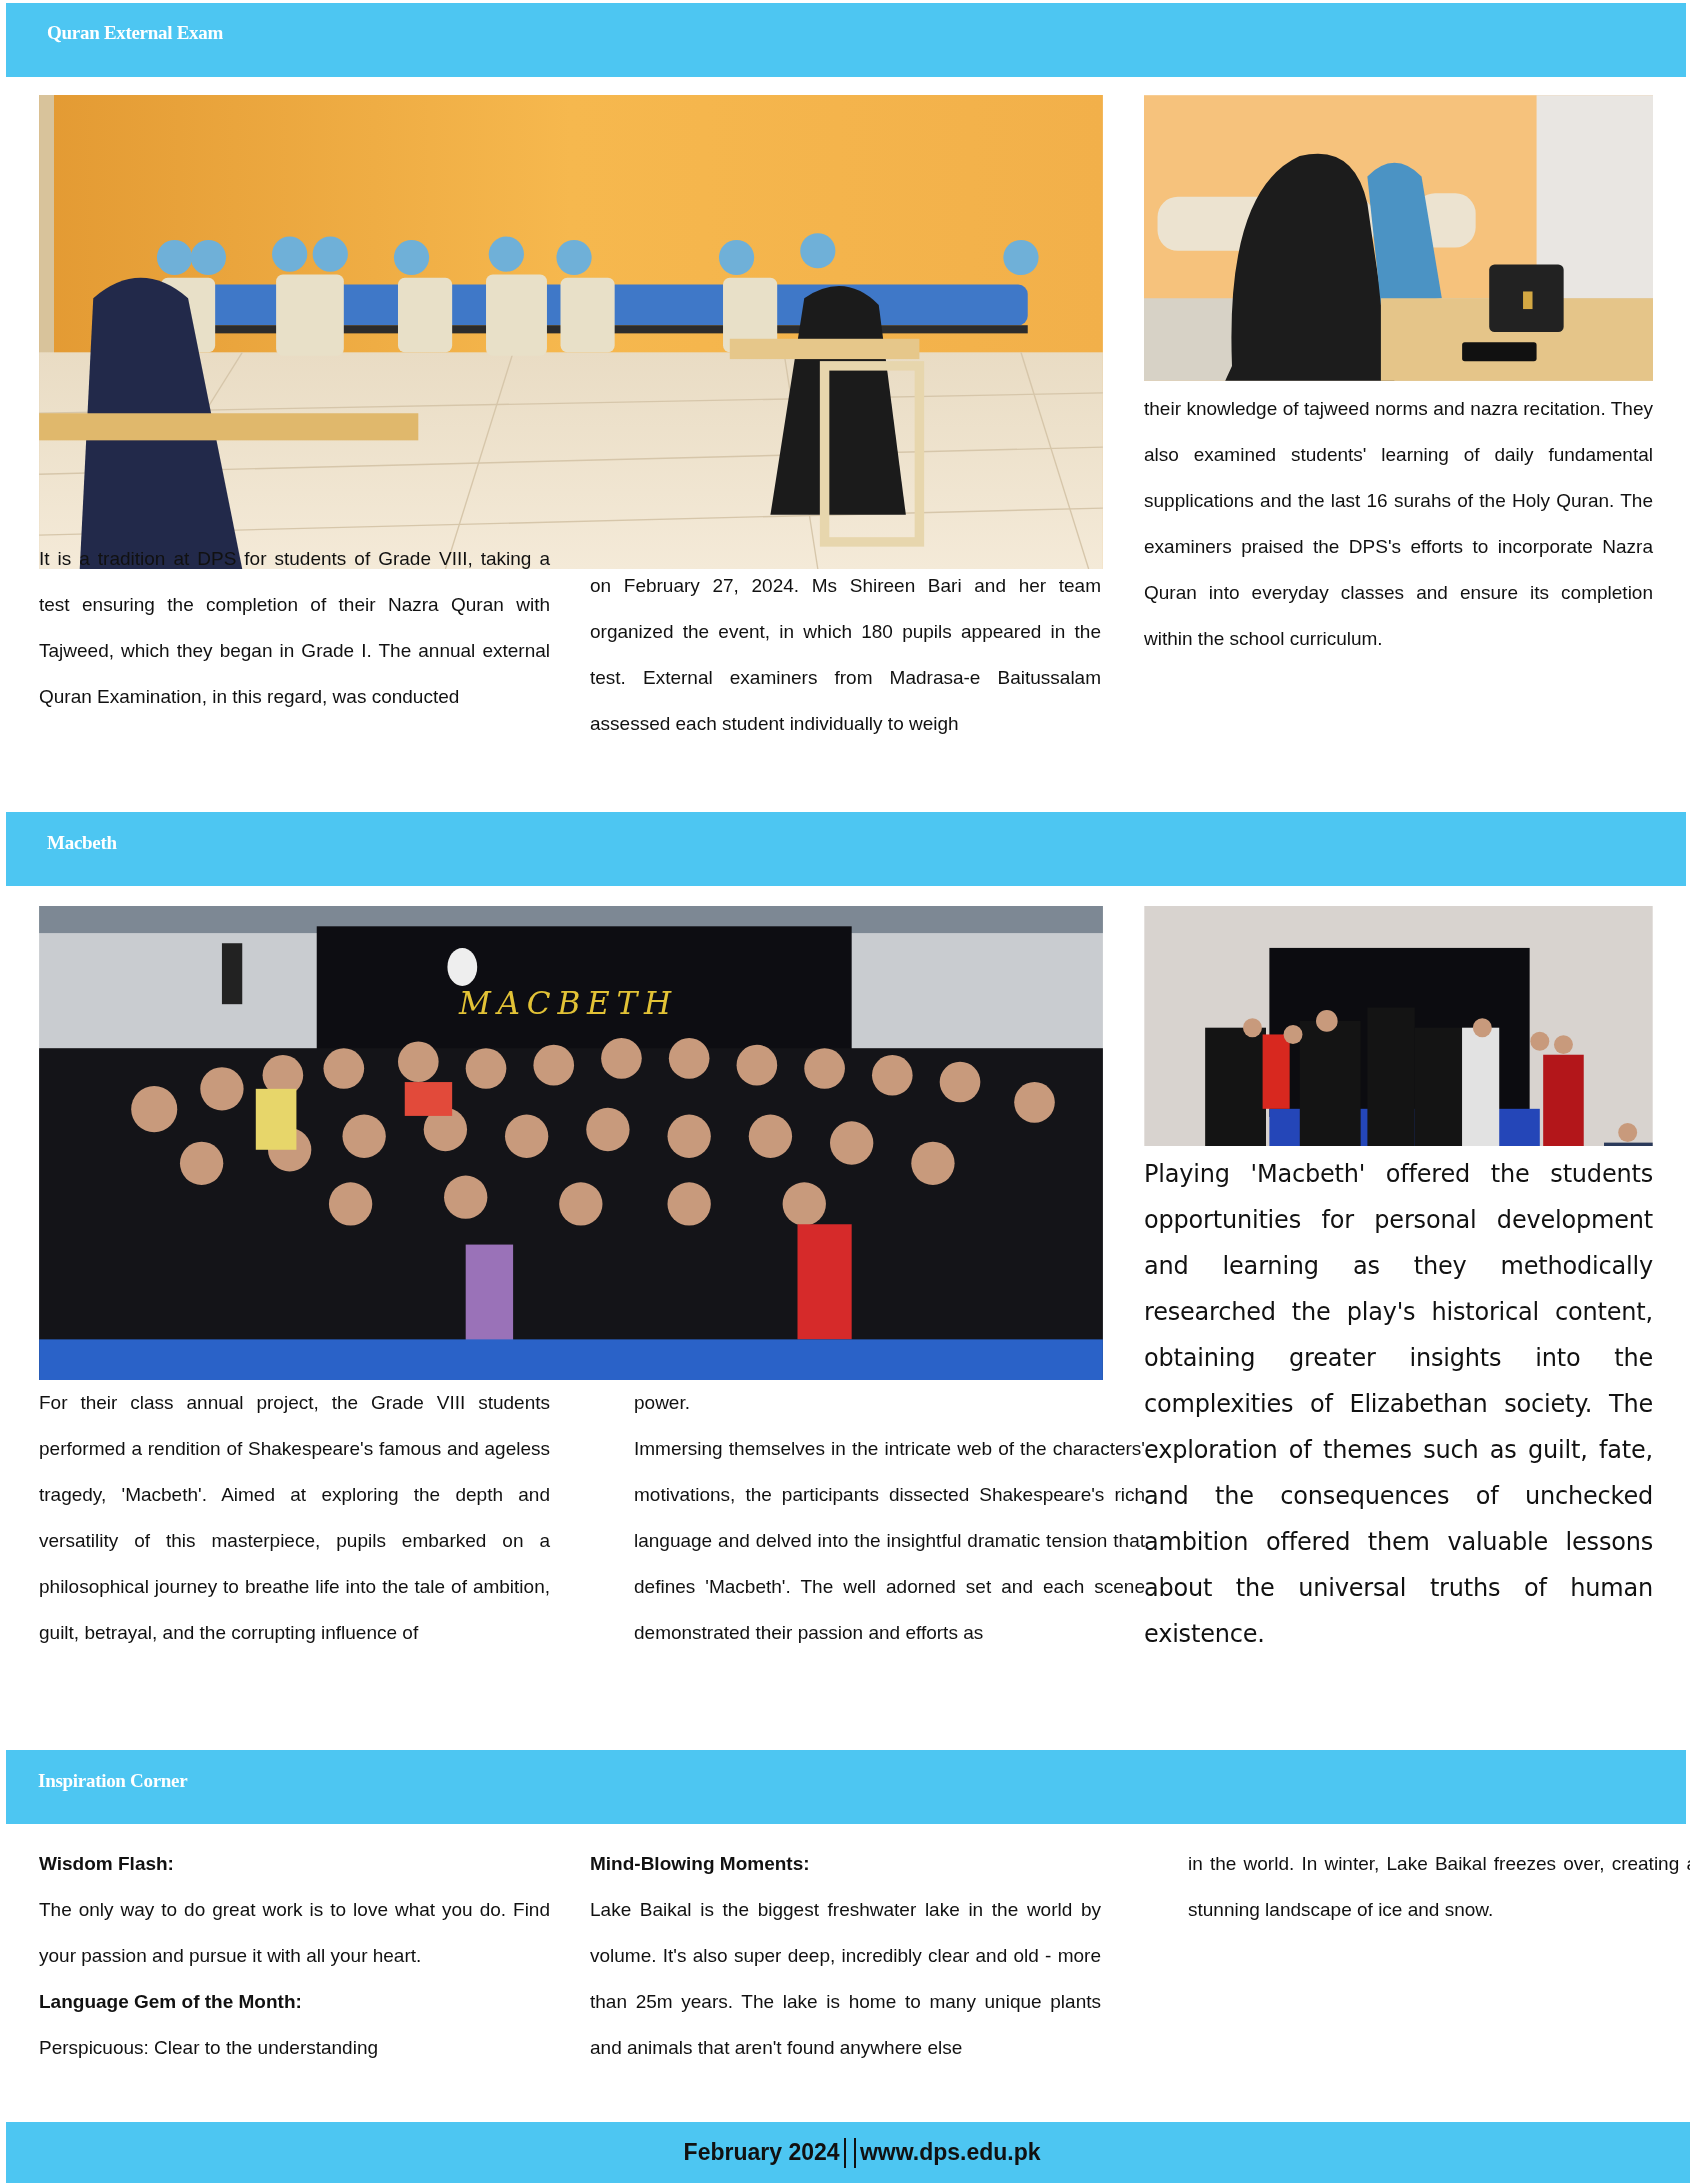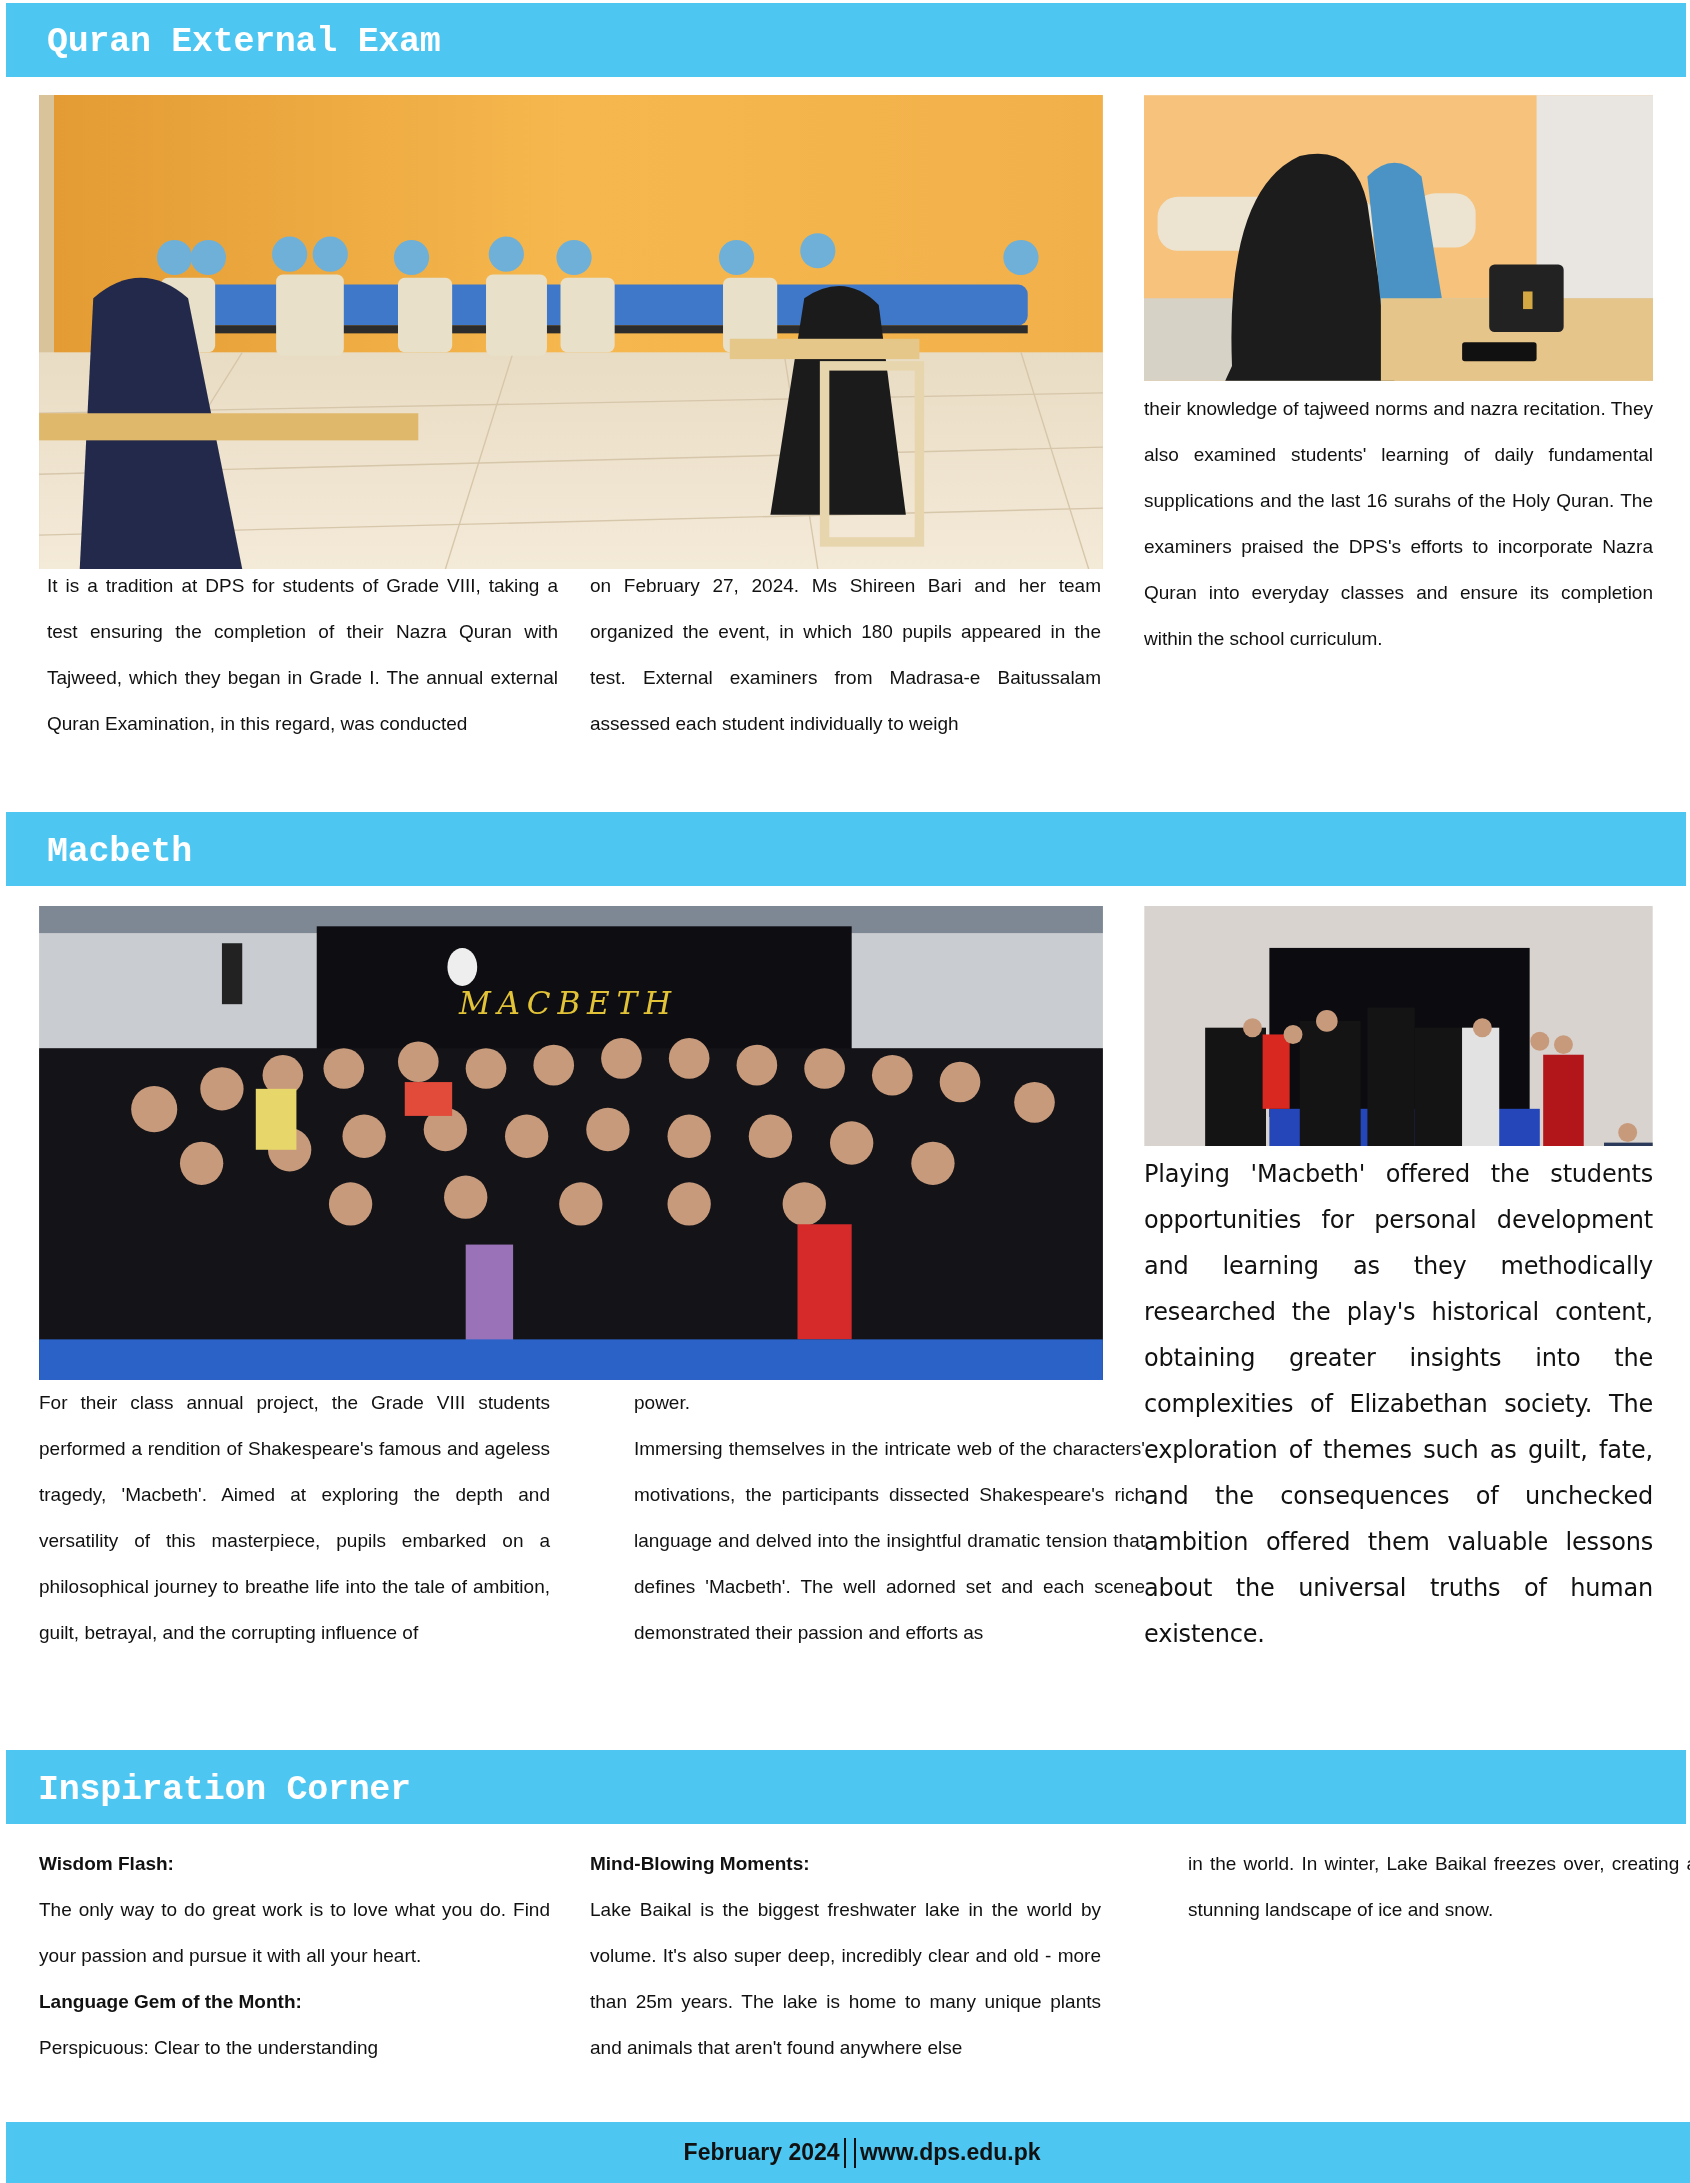--- a/index.html
+++ b/index.html
@@ -1,20 +1,20 @@
 <!DOCTYPE html>
 <html style="font-size:10.8px"><head>
 <meta charset="utf-8">
 <style>
   html, body { margin: 0; padding: 0; background: #ffffff; }
   body { width: 1690px; height: 2183px; position: relative; overflow: hidden;
          font-family: "Liberation Sans", sans-serif; color: #111; }
   .band { position: absolute; left: 6.1px; width: 1680px; background: #4dc6f2; }
   .band-title { position: absolute; left: 41px; color: #fff; font-weight: bold;
-                font-size: 35px; font-family: Liberation Mono, monospace; letter-spacing: -0.3px; }
+                font-size: 19px; font-family: Liberation Serif, serif; letter-spacing: -0.3px; }
   .photo { position: absolute; overflow: hidden; }
   .col { position: absolute; font-size: 19px; line-height: 46px; text-align: justify;
          font-family: "Liberation Sans Narrow", "Liberation Sans", sans-serif; }
   .col p { margin: 0; }
   .col .head { font-weight: bold; }
   .wide { font-family: "DejaVu Sans", sans-serif; font-size: 24px; letter-spacing: -0.2px; }
   .footer { position: absolute; left: 6.1px; top: 2122px; width: 1680px; height: 61px;
             background: #4dc6f2; display: flex; align-items: center; justify-content: center;
             font-weight: bold; font-size: 23px; color: #111; padding-left: 16px; }
   .footer .sep { display: inline-block; width: 2px; height: 30px; background: #111; margin: 0 4.1px; vertical-align: middle; }
@@ -97,21 +97,21 @@
       </g>
     <path d="M130 400 Q120 140 230 90 Q310 70 330 160 Q350 300 370 422 L120 422 Z" fill="#1c1c1c"></path>
     <path d="M330 120 Q370 80 410 120 L440 300 L350 310 Z" fill="#4b93c4"></path>
     <rect x="350" y="300" width="402" height="122" fill="#e5c589"></rect>
     <rect x="510" y="250" width="110" height="100" rx="8" fill="#222"></rect>
     <rect x="560" y="290" width="14" height="26" fill="#d4a843"></rect>
     <rect x="470" y="365" width="110" height="28" rx="4" fill="#111"></rect>
   </svg>
 </div>
 
-<div class="col" style="left:39px;top:563px;width:511px;margin-left:8px;">
+<div class="col" style="left:39px;top:536px;width:511px;">
   <p>It is a tradition at DPS for students of Grade VIII, taking a test ensuring the completion of their Nazra Quran with Tajweed, which they began in Grade I. The annual external Quran Examination, in this regard, was conducted</p>
 </div>
 <div class="col" style="left:590px;top:563px;width:511px;">
   <p>on February 27, 2024. Ms Shireen Bari and her team organized the event, in which 180 pupils appeared in the test. External examiners from Madrasa-e Baitussalam assessed each student individually to weigh</p>
 </div>
 <div class="col" style="left:1144px;top:386px;width:509px;">
   <p>their knowledge of tajweed norms and nazra recitation. They also examined students' learning of daily fundamental supplications and the last 16 surahs of the Holy Quran. The examiners praised the DPS's efforts to incorporate Nazra Quran into everyday classes and ensure its completion within the school curriculum.</p>
 </div>
 
 <div class="band" style="top:812px;height:74px;">

